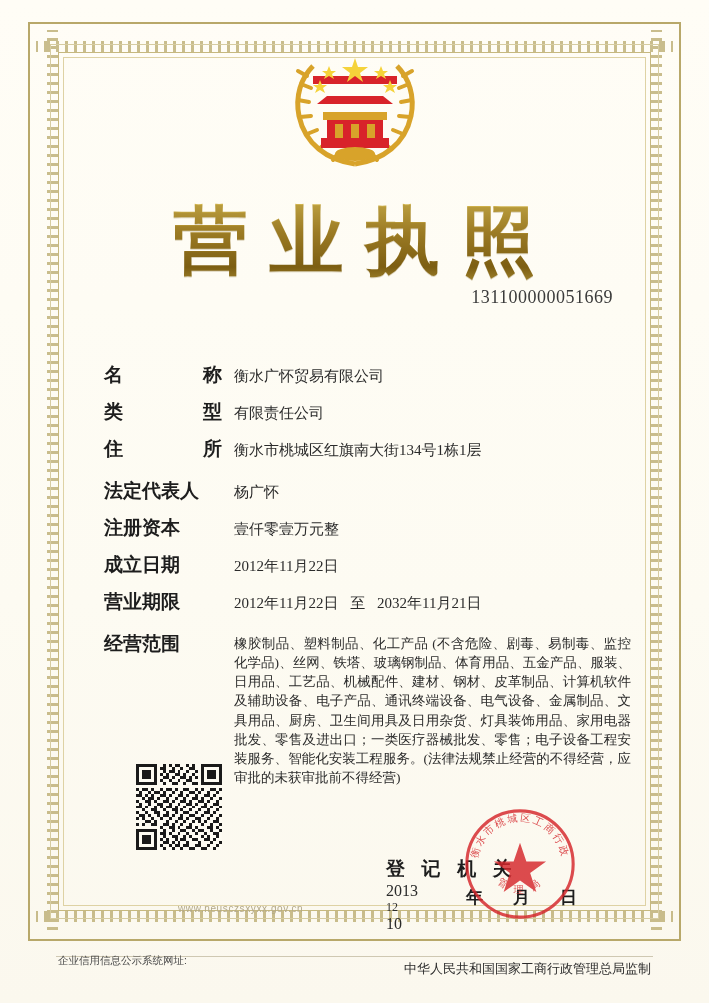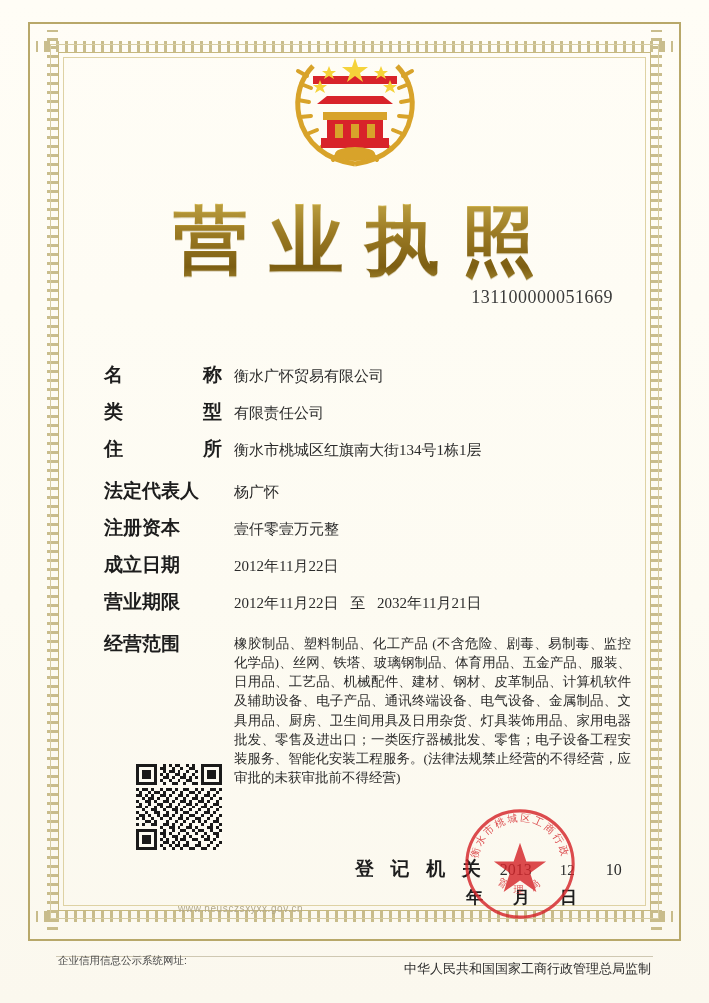--- a/index.html
+++ b/index.html
@@ -147,24 +147,25 @@
     pointer-events: none;
   }
   .seal svg { display:block; width:100%; height:100%; opacity:.82; }
 
   
   .issue {
     position: absolute;
     left: 355px; top: 856px;
     display: flex; align-items: baseline;
     font-family: "DejaVu Serif", serif;
+    flex-direction: column;
   }
   .issue .lbl { font-size: 19px; font-weight: bold; color:#1d1d1d; letter-spacing: 5px; }
   .issue .y { font-size: 16px; margin-left: 14px; color:#2b2b2b; font-family:"Liberation Serif",serif; }
-  .issue .m { font-size: 15px; margin-left: 28px; color:#2b2b2b; font-family:"Liberation Serif",serif; }
+  .issue .m { font-size: 12px; margin-left: 28px; color:#2b2b2b; font-family:"Liberation Serif",serif; }
   .issue .d { font-size: 16px; margin-left: 31px; color:#2b2b2b; font-family:"Liberation Serif",serif; }
   .ymd {
     position: absolute;
     left: 466px; top: 886px;
     display: flex; gap: 30px;
     font-size: 17px; font-weight: bold; color:#1d1d1d;
     font-family: "DejaVu Serif", serif;
   }
 
   

